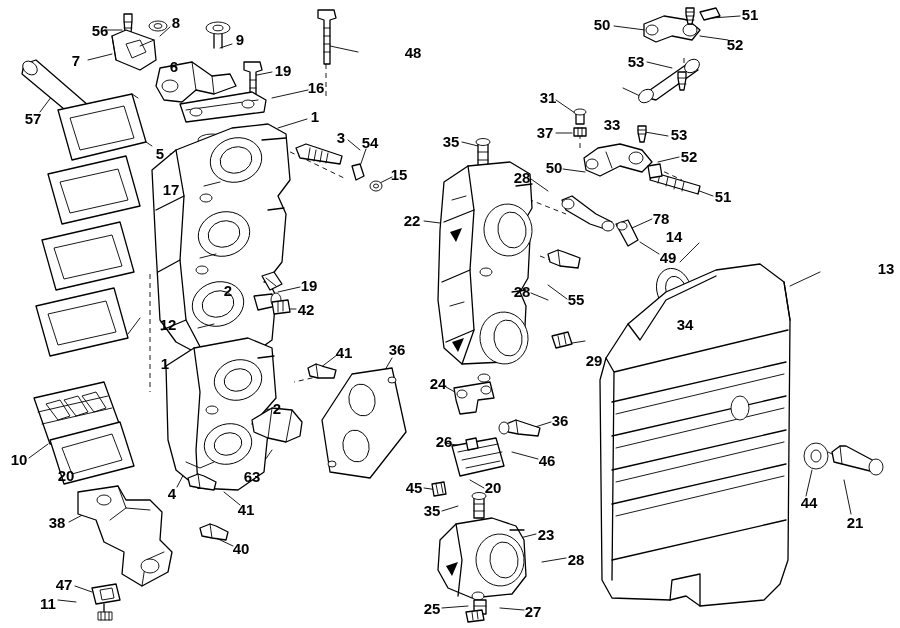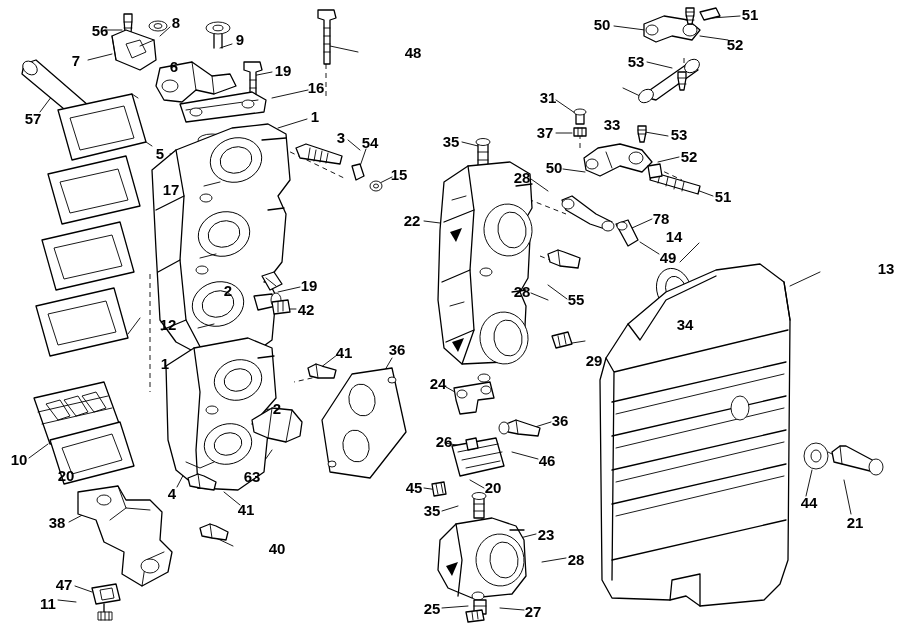--- a/index.html
+++ b/index.html
@@ -478,21 +478,21 @@
   <div class="callout" style="left:66px;  top:475px;">20</div>
   <div class="callout" style="left:252px; top:476px;">63</div>
   <div class="callout" style="left:172px; top:493px;">4</div>
   <div class="callout" style="left:246px; top:509px;">41</div>
   <div class="callout" style="left:414px; top:487px;">45</div>
   <div class="callout" style="left:493px; top:487px;">20</div>
   <div class="callout" style="left:432px; top:510px;">35</div>
   <div class="callout" style="left:809px; top:502px;">44</div>
   <div class="callout" style="left:855px; top:522px;">21</div>
   <div class="callout" style="left:57px;  top:522px;">38</div>
-  <div class="callout" style="left:241px; top:548px;margin-left:36px;">40</div>
+  <div class="callout" style="left:241px; top:548px;">40</div>
   <div class="callout" style="left:546px; top:534px;">23</div>
   <div class="callout" style="left:576px; top:559px;">28</div>
   <div class="callout" style="left:64px;  top:584px;">47</div>
   <div class="callout" style="left:48px;  top:603px;">11</div>
   <div class="callout" style="left:432px; top:608px;">25</div>
   <div class="callout" style="left:533px; top:611px;">27</div>
 
 </div>
 
 </body></html>

